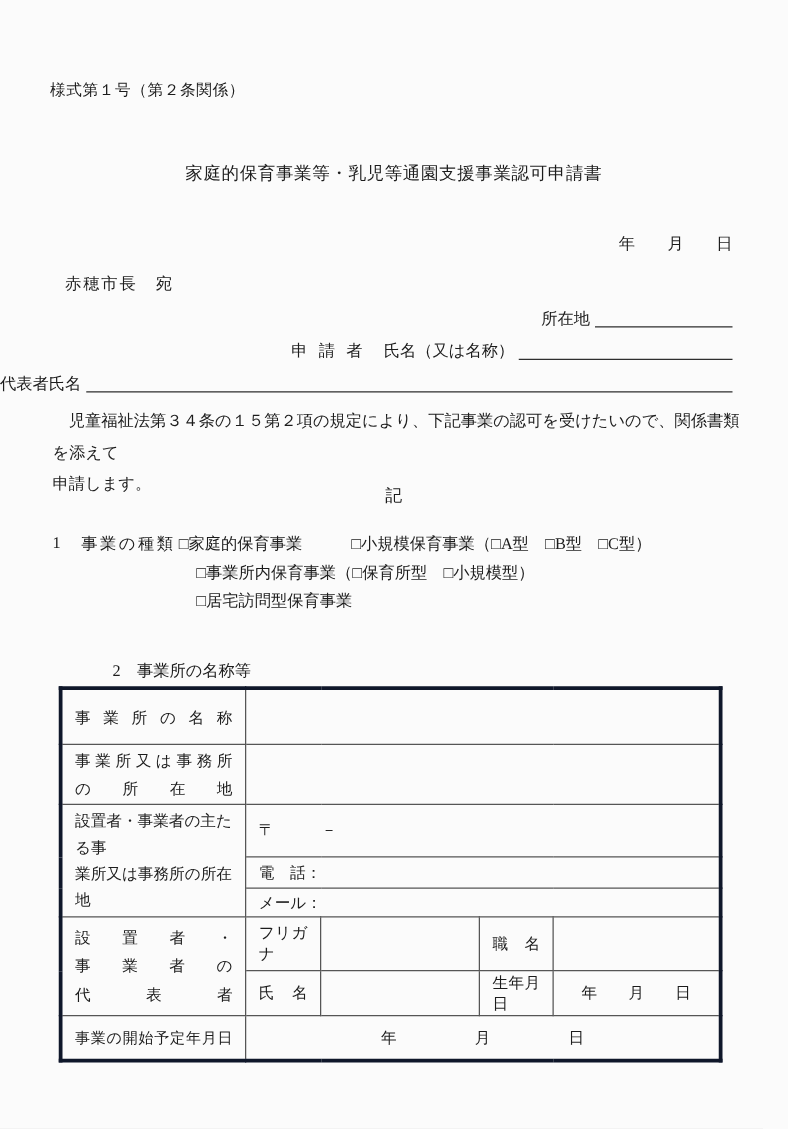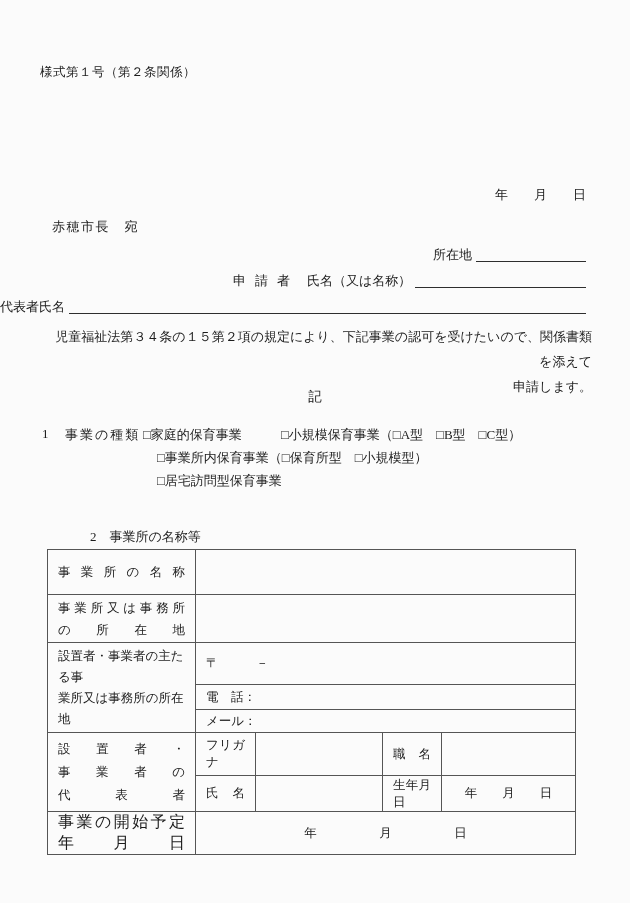--- a/index.html
+++ b/index.html
@@ -6,21 +6,21 @@
   .page {
     position:relative;
     width:630px; height:903px;
     margin:0 auto;
     background:#fbfbfb;
     color:#1c1c1c;
     font-family:"Liberation Serif","DejaVu Serif",serif;
     font-size:13px;
     overflow:hidden;
   }
-  .abs { position:absolute;text-align:right; }
+  .abs { position:absolute; }
 
   .form-number { left:40px; top:64px; font-size:12.5px; letter-spacing:0.5px; }
   .doc-title   { left:0; right:0; top:130px; text-align:center; font-size:14px; letter-spacing:0.5px; }
   .date-line   { right:44px; top:186px; font-size:13px; }
   .addressee   { left:52px; top:218px; font-size:13px; letter-spacing:1.5px; }
 
   .applicant   { left:0; right:44px; top:238px; }
   .app-row     { display:flex; align-items:flex-end; height:26px; font-size:13px; }
   .app-row .uline { flex:1; border-bottom:1px solid #2e2e2e; margin-bottom:2px; }
   .app-row-1   { padding-left:433px; }
@@ -36,39 +36,40 @@
   .s1-lab  { left:65px;  top:426px; letter-spacing:2px; }
   .s1-l1a  { left:143px; top:426px; }
   .s1-l1b  { left:281px; top:426px; }
   .s1-l2   { left:157px; top:449px; }
   .s1-l3   { left:157px; top:472px; }
   .s1-l4   { left:157px; top:495px; }
   .s1-num,.s1-lab,.s1-l1a,.s1-l1b,.s1-l2,.s1-l3,.s1-l4 { font-size:13px; white-space:nowrap; }
 
   .s2-heading { left:42px; top:528px; font-size:13px;margin-left:48px; }
 
-  table.office { left:47px; top:549px; position:absolute; border-collapse:collapse; table-layout:fixed; width:528px; border:1px solid #0f172a; }
+  table.office { left:47px; top:549px; position:absolute; border-collapse:collapse; table-layout:fixed; width:528px; border:3px solid #0f172a; }
   table.office td { border:1px solid #555; font-size:12.5px; vertical-align:middle; padding:0 10px; overflow:hidden; }
   td.spread   { text-align:justify; text-align-last:justify; white-space:pre-line; }
   td.lblcol   { line-height:22px; }
   td.rep-lbl  { line-height:23px; }
   td.main-office-lbl { font-size:11px; line-height:21px; white-space:pre-line; padding:0 6px; text-align:left; }
   td.postal   { vertical-align:top; padding-top:3px; }
   td.contact  { font-size:12px; padding:2px 10px; }
   td.key      { font-size:11.5px; padding:0 5px; text-align:justify; text-align-last:justify; }
   td.dob-val  { text-align:center; font-size:12px; }
   td.start-val{ text-align:center; font-size:12.5px; }
 </style>
 </head>
 <body>
 
 <div class="page">
 
   <div class="abs form-number">様式第１号（第２条関係）</div>
 
+  <div class="abs doc-title">家庭的保育事業等・乳児等通園支援事業認可申請書</div>
 
   <div class="abs date-line">年　　月　　日</div>
 
   <div class="abs addressee">赤穂市長　宛</div>
 
   <div class="abs applicant">
     <div class="app-row app-row-1">
       <span class="app-label">所在地</span>
       <span class="uline"></span>
     </div>
@@ -135,19 +136,19 @@
       <td class="key">職名</td>
       <td></td>
     </tr>
     <tr style="height:36px">
       <td class="key">氏名</td>
       <td></td>
       <td class="key">生年月日</td>
       <td class="dob-val">年　　月　　日</td>
     </tr>
     <tr style="height:36px">
-      <td class="spread" style="font-size:16px">事業の開始予定年月日</td>
+      <td class="spread" style="font-size:12px">事業の開始予定年月日</td>
       <td colspan="4" class="start-val">年　　　　　月　　　　　日</td>
     </tr>
   </tbody>
     </table>
 
 </div>
 
 </body></html>

